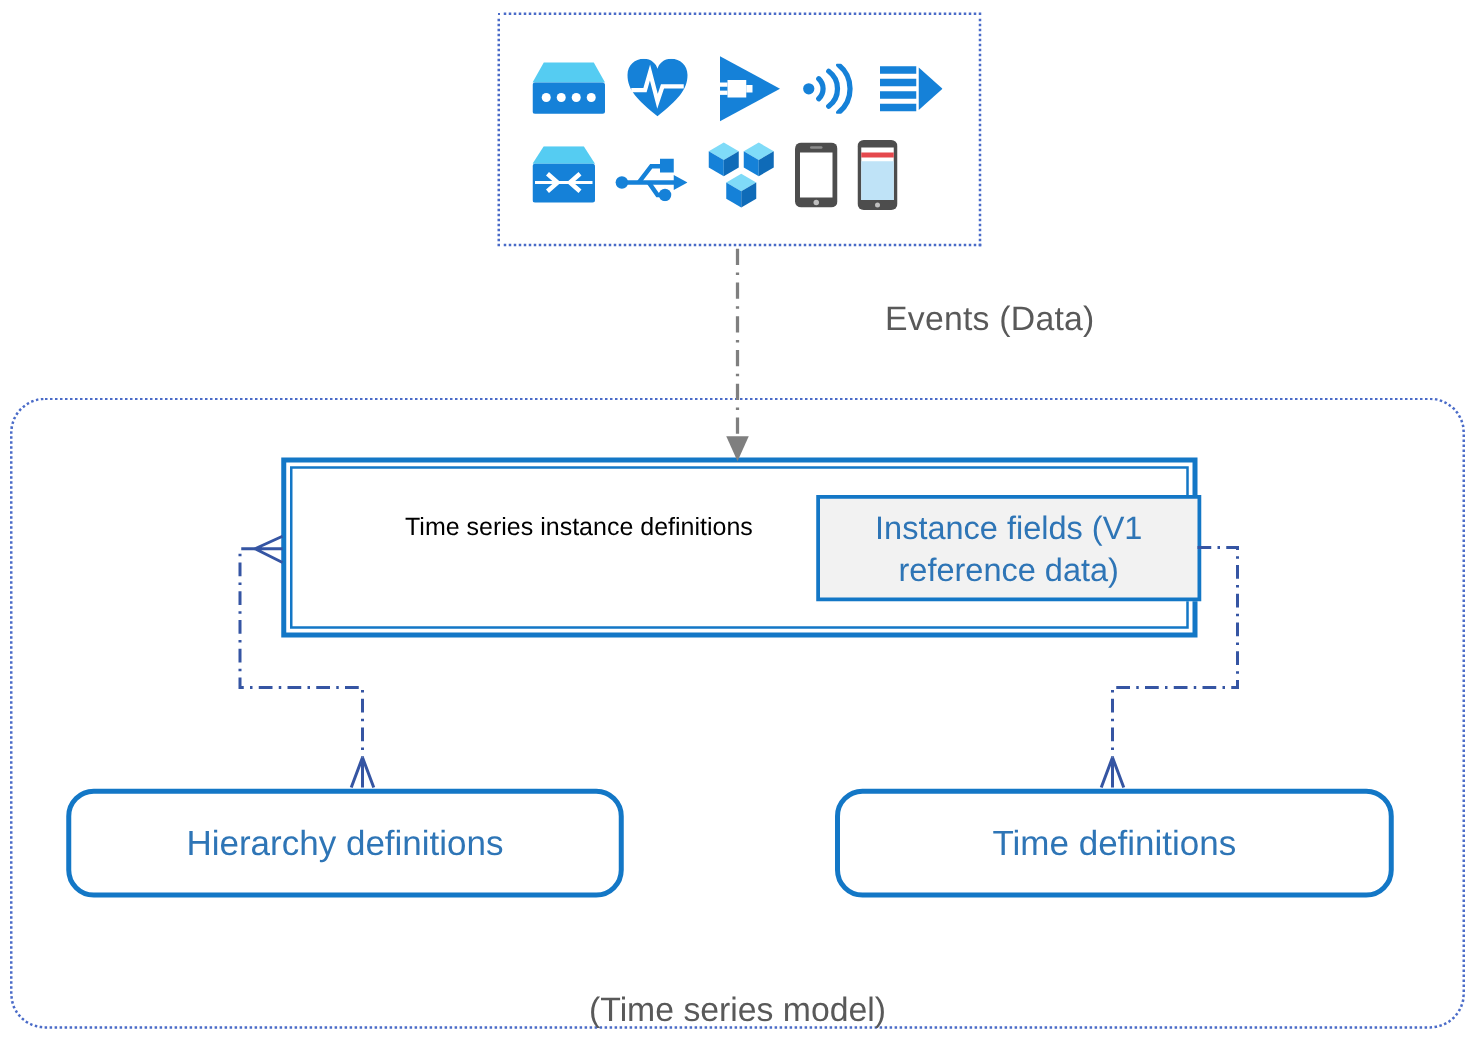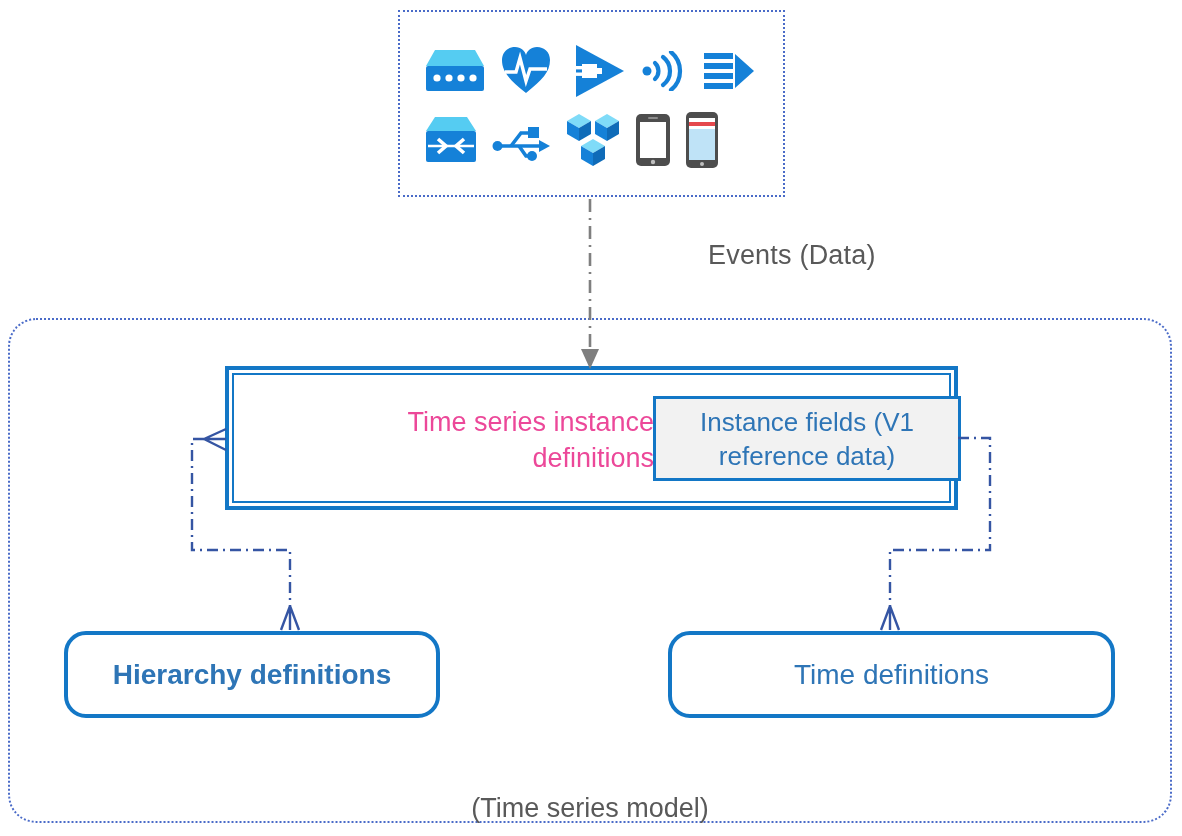--- a/index.html
+++ b/index.html
@@ -37,39 +37,39 @@
 
   
   .main-box{
     position:absolute;left:225px;top:366px;width:733px;height:144px;
     background:#ffffff;border:4px solid #1377c6;box-sizing:border-box;
   }
   .main-box-innerframe{
     position:absolute;inset:3px;border:2px solid #1377c6;pointer-events:none;
   }
   .main-box-title{
-    position:absolute;left:95px;top:34px;width:330px;text-align:right;
-    font-size:27px;font-weight:300;color:#ec4899;line-height:36px;
+    position:absolute;left:95px;top:34px;width:330px;text-align:left;
+    font-size:20px;font-weight:300;color:#000000;line-height:36px;
   }
   .instance-fields-box{
     position:absolute;left:424px;top:26px;width:308px;height:85px;
     background:#f2f2f2;border:3px solid #1377c6;box-sizing:border-box;
     display:flex;align-items:center;justify-content:center;text-align:center;
     font-size:26px;font-weight:300;color:#2e75b6;line-height:34px;
     padding:0 14px;
   }
 
   
   .def-box{
     position:absolute;height:87px;box-sizing:border-box;
     border:4px solid #1377c6;border-radius:22px;background:transparent;
     display:flex;align-items:center;justify-content:center;
     font-size:28px;font-weight:300;color:#2e75b6;
   }
-  .hierarchy-box{left:64px;top:631px;width:376px;font-weight:bold;}
+  .hierarchy-box{left:53px;top:631px;width:446px;}
   .type-box{left:668px;top:631px;width:447px;}
 </style>
 </head>
 <body>
 
 <div id="canvas">
 
   <div class="devices-panel">
     <div class="icon-row">
       <span class="icon-cell">

